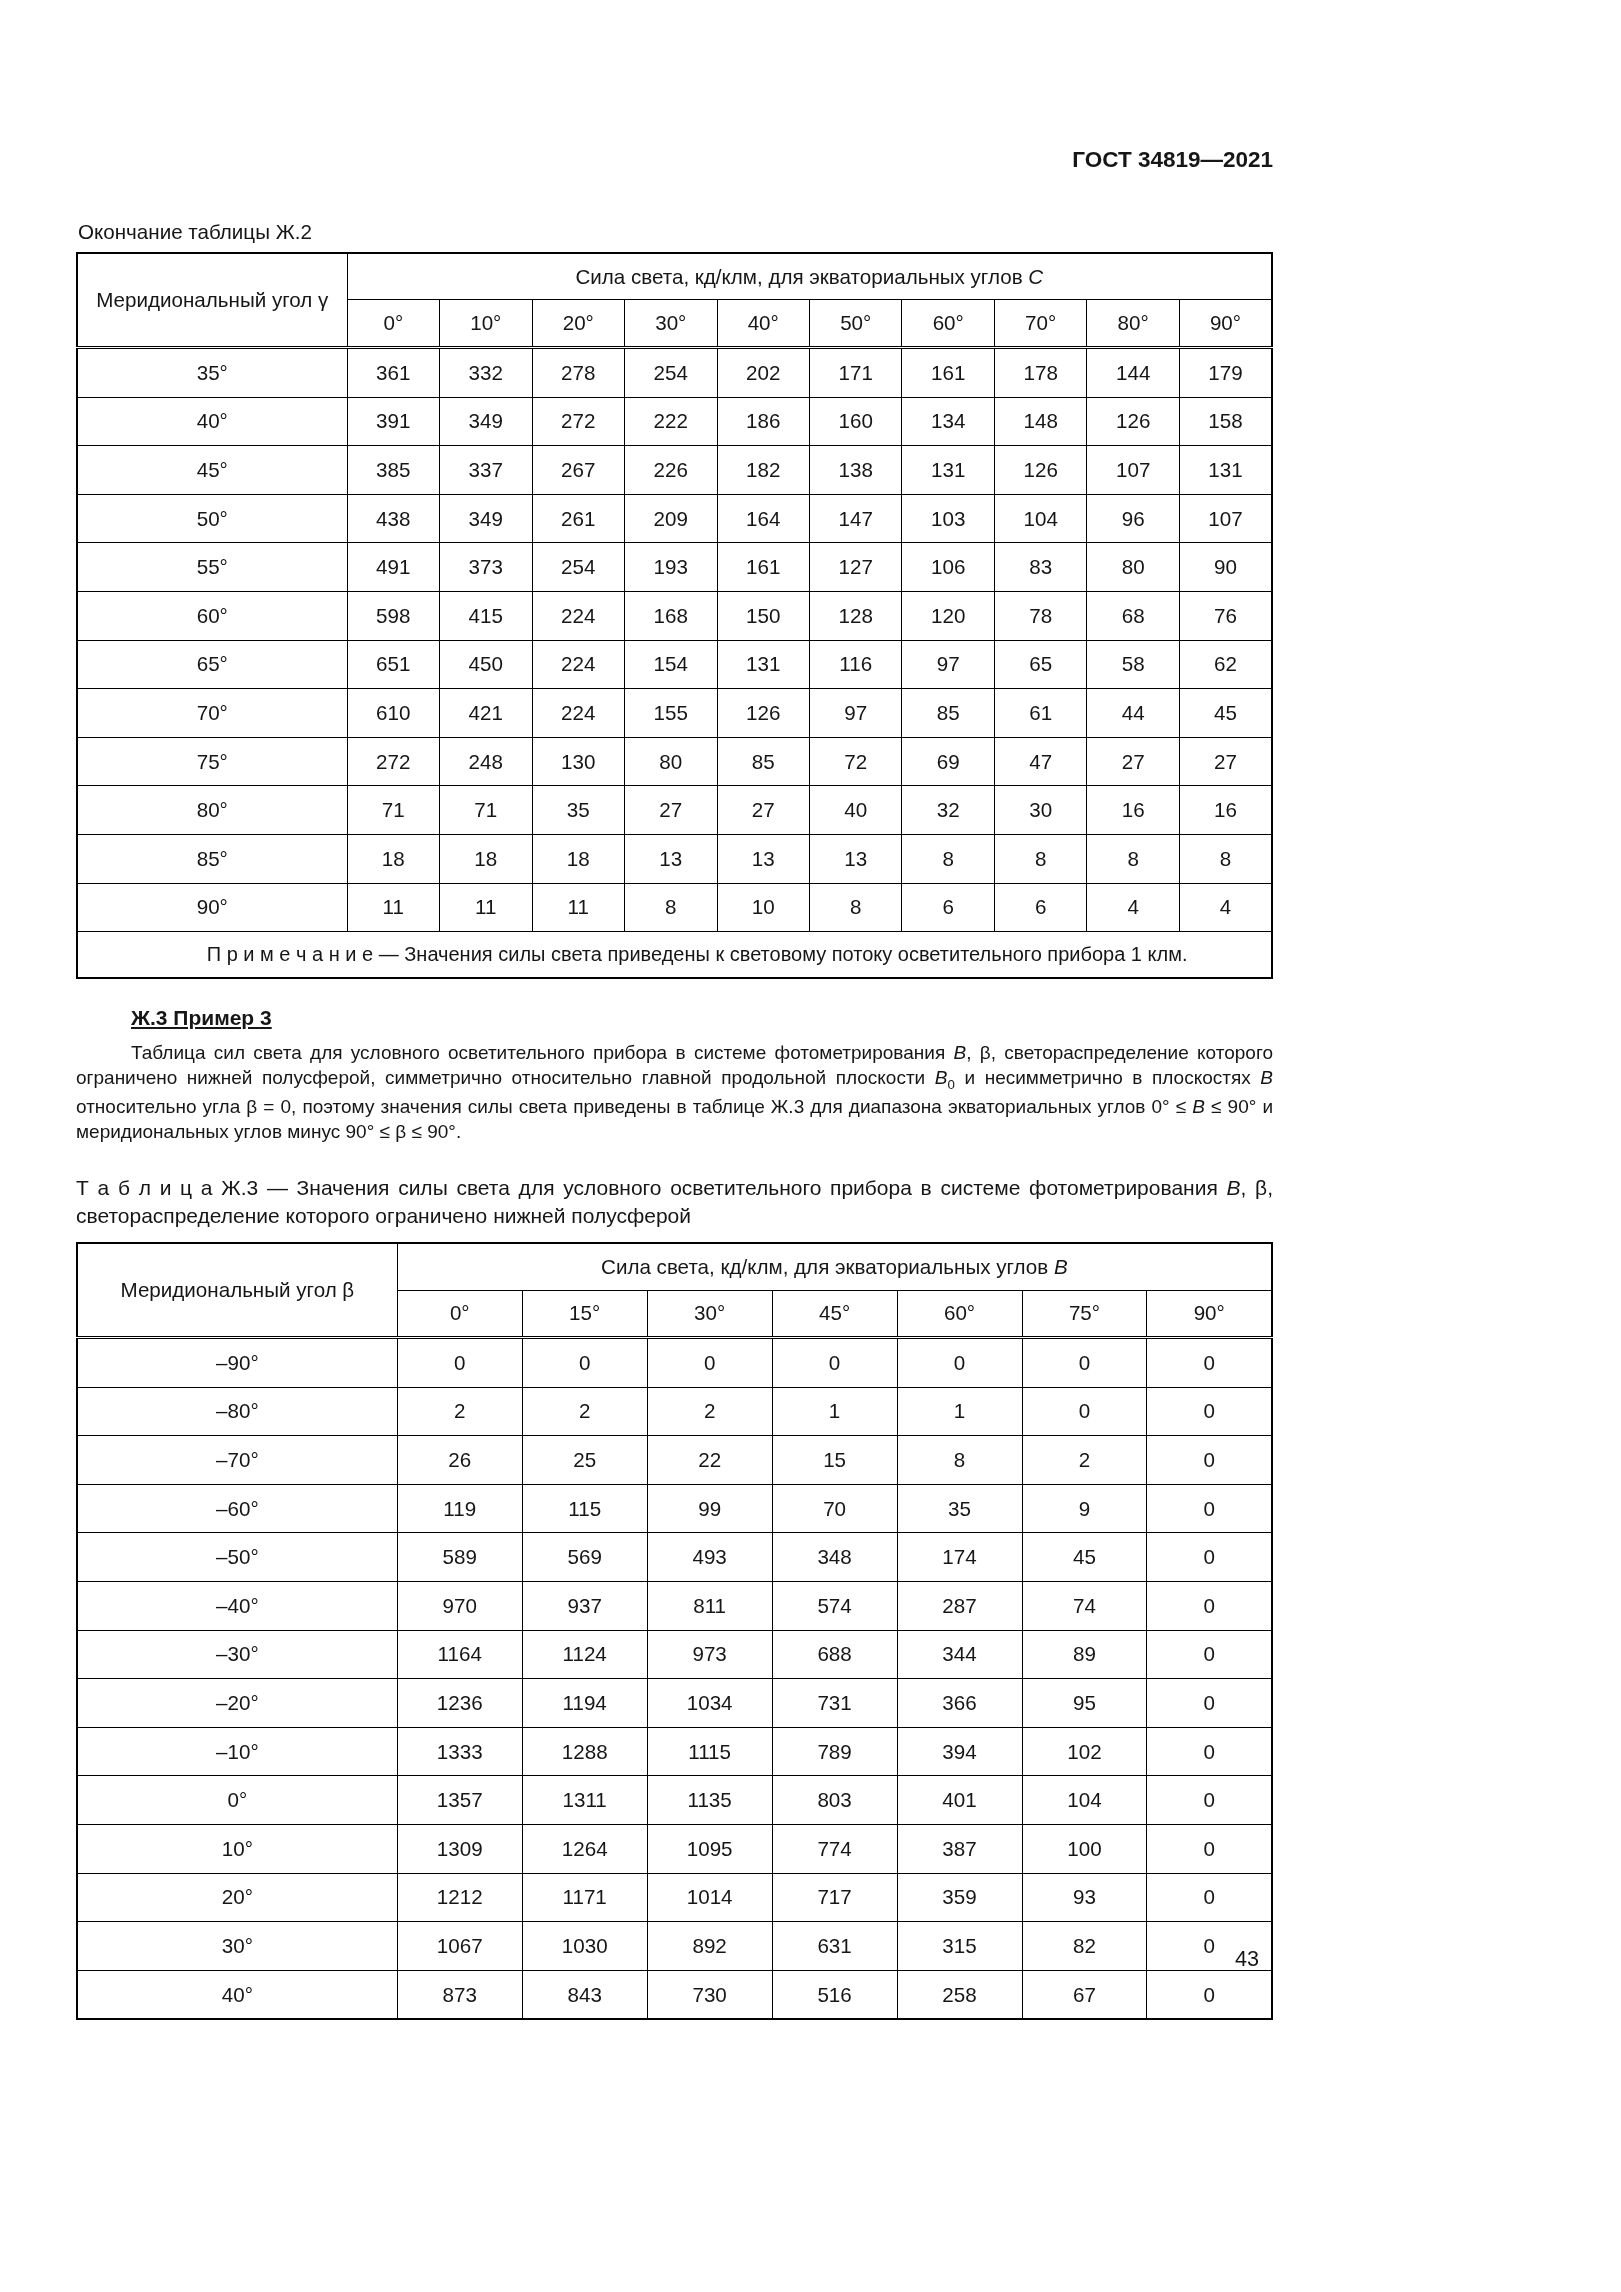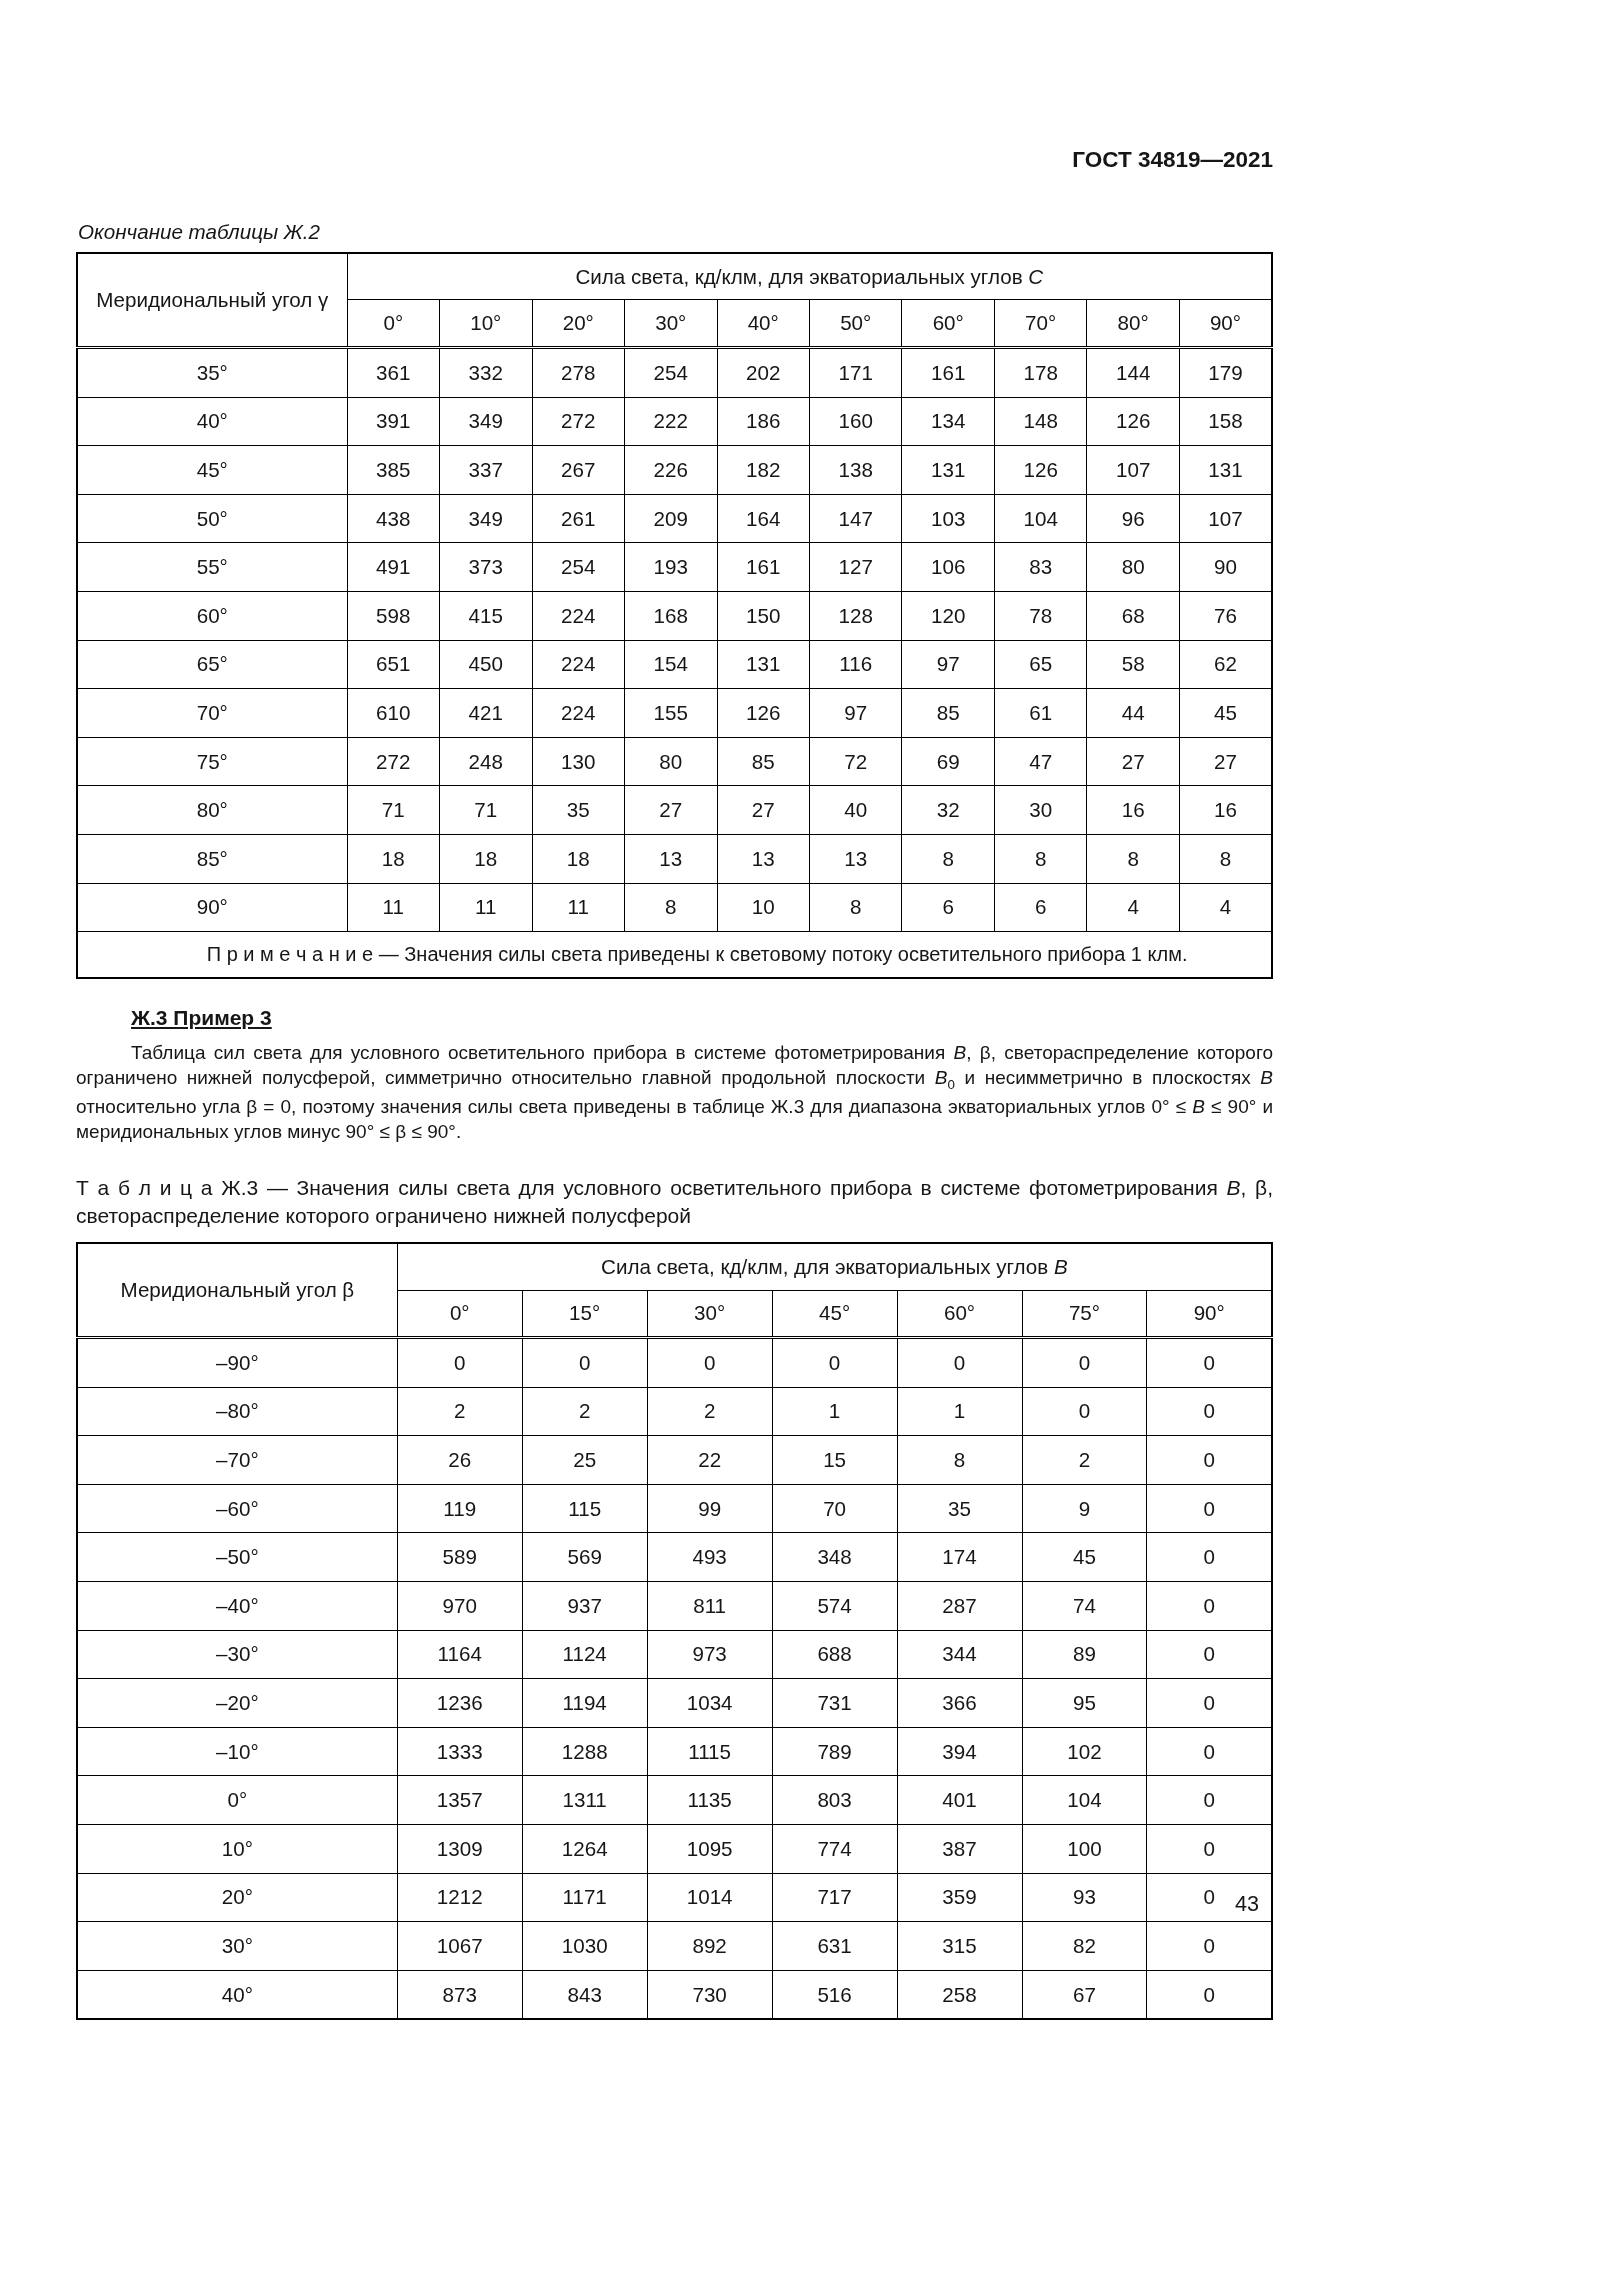--- a/index.html
+++ b/index.html
@@ -15,21 +15,20 @@
     width:1353px; height:2293px;
     padding:147px 80px 0 76px;
   }
   .doc-header {
     text-align:right;
     font-weight:bold;
     font-size:22.5px;
     margin-bottom:47px;
   }
   .table-continuation {
-    font-style:italic;
     font-size:20.6px;
     margin:0 0 7.8px 2px;
   }
   table.data-table {
     width:100%;
     border-collapse:collapse;
     table-layout:fixed;
     font-size:20.6px;
     border:2px solid #000;
   }
@@ -69,21 +68,21 @@
     text-indent:55px;
   }
   .table-caption {
     font-size:21px;
     line-height:1.34;
     text-align:justify;
     margin:29px 0 11.8px 0;
   }
   .page-number {
     position:absolute;
-    top:1891px;
+    top:1946px;
     right:94px;
     font-size:21.6px;
   }
   sub { font-size:70%; }
 </style>
 </head>
 <body>
 
 <div class="page">
 

